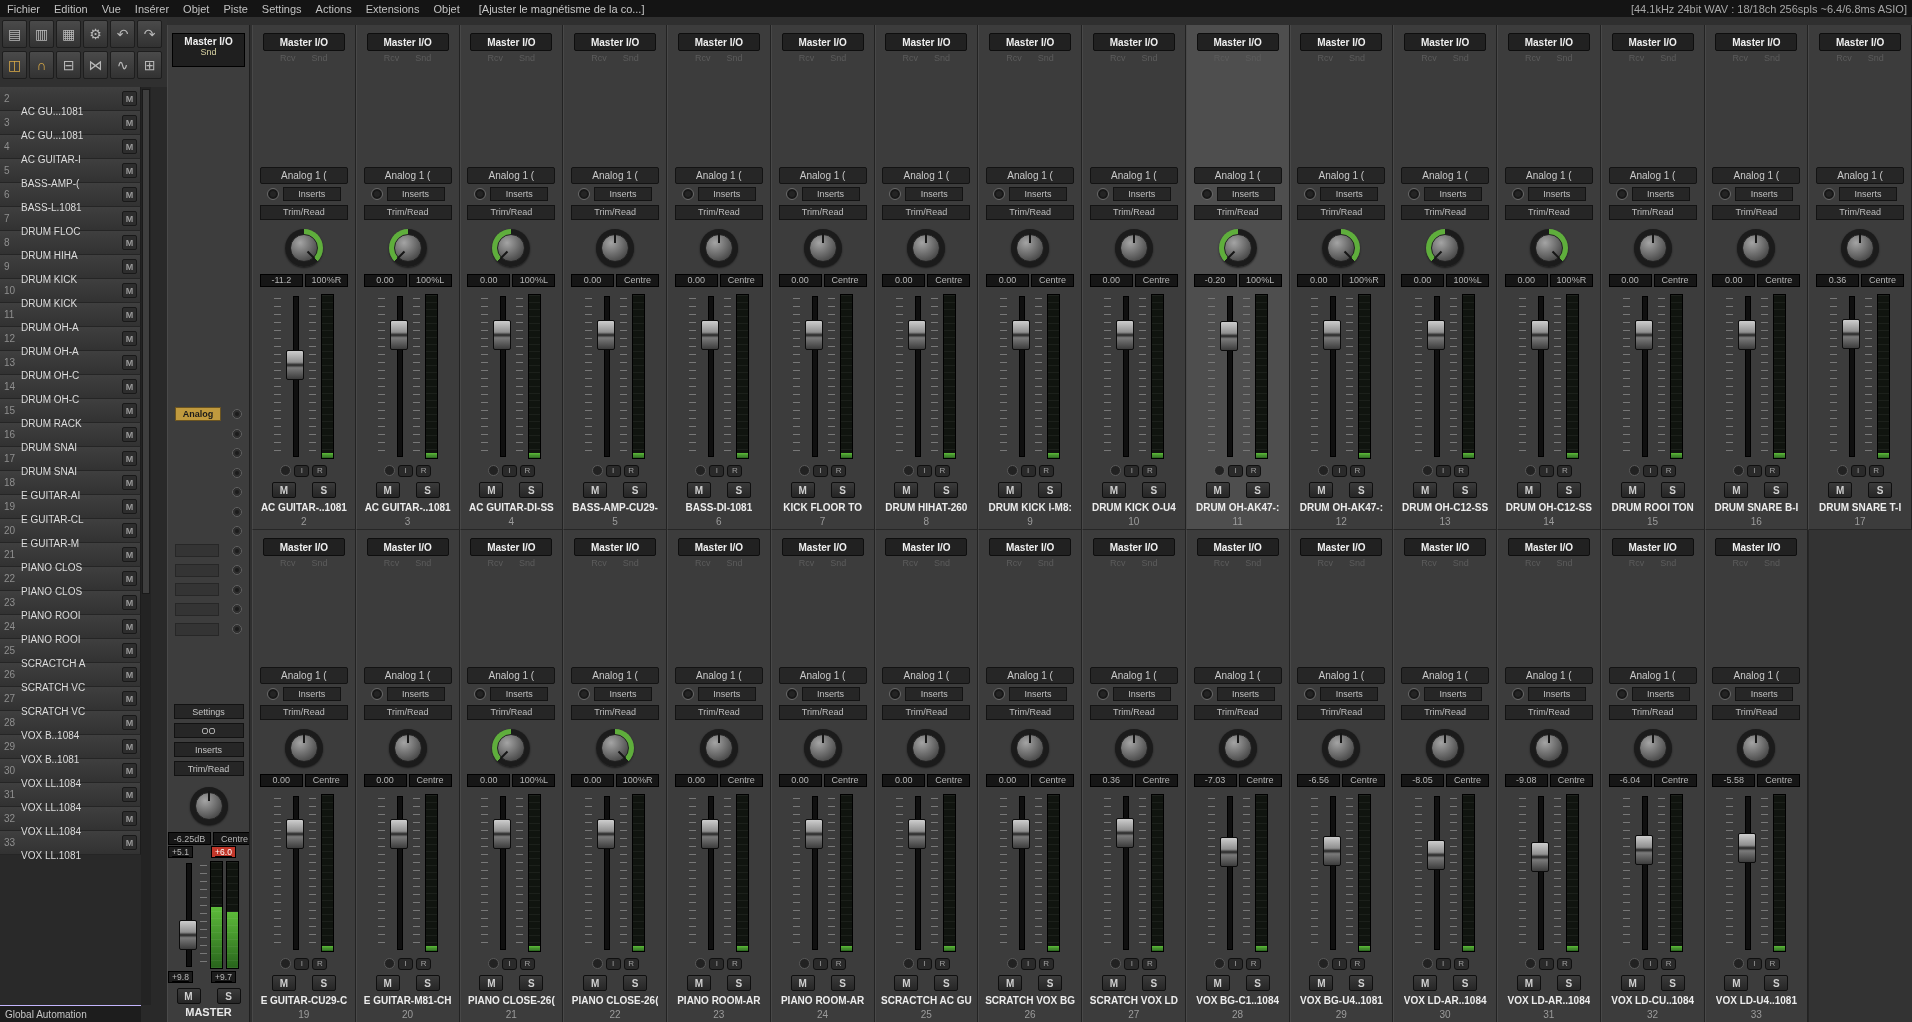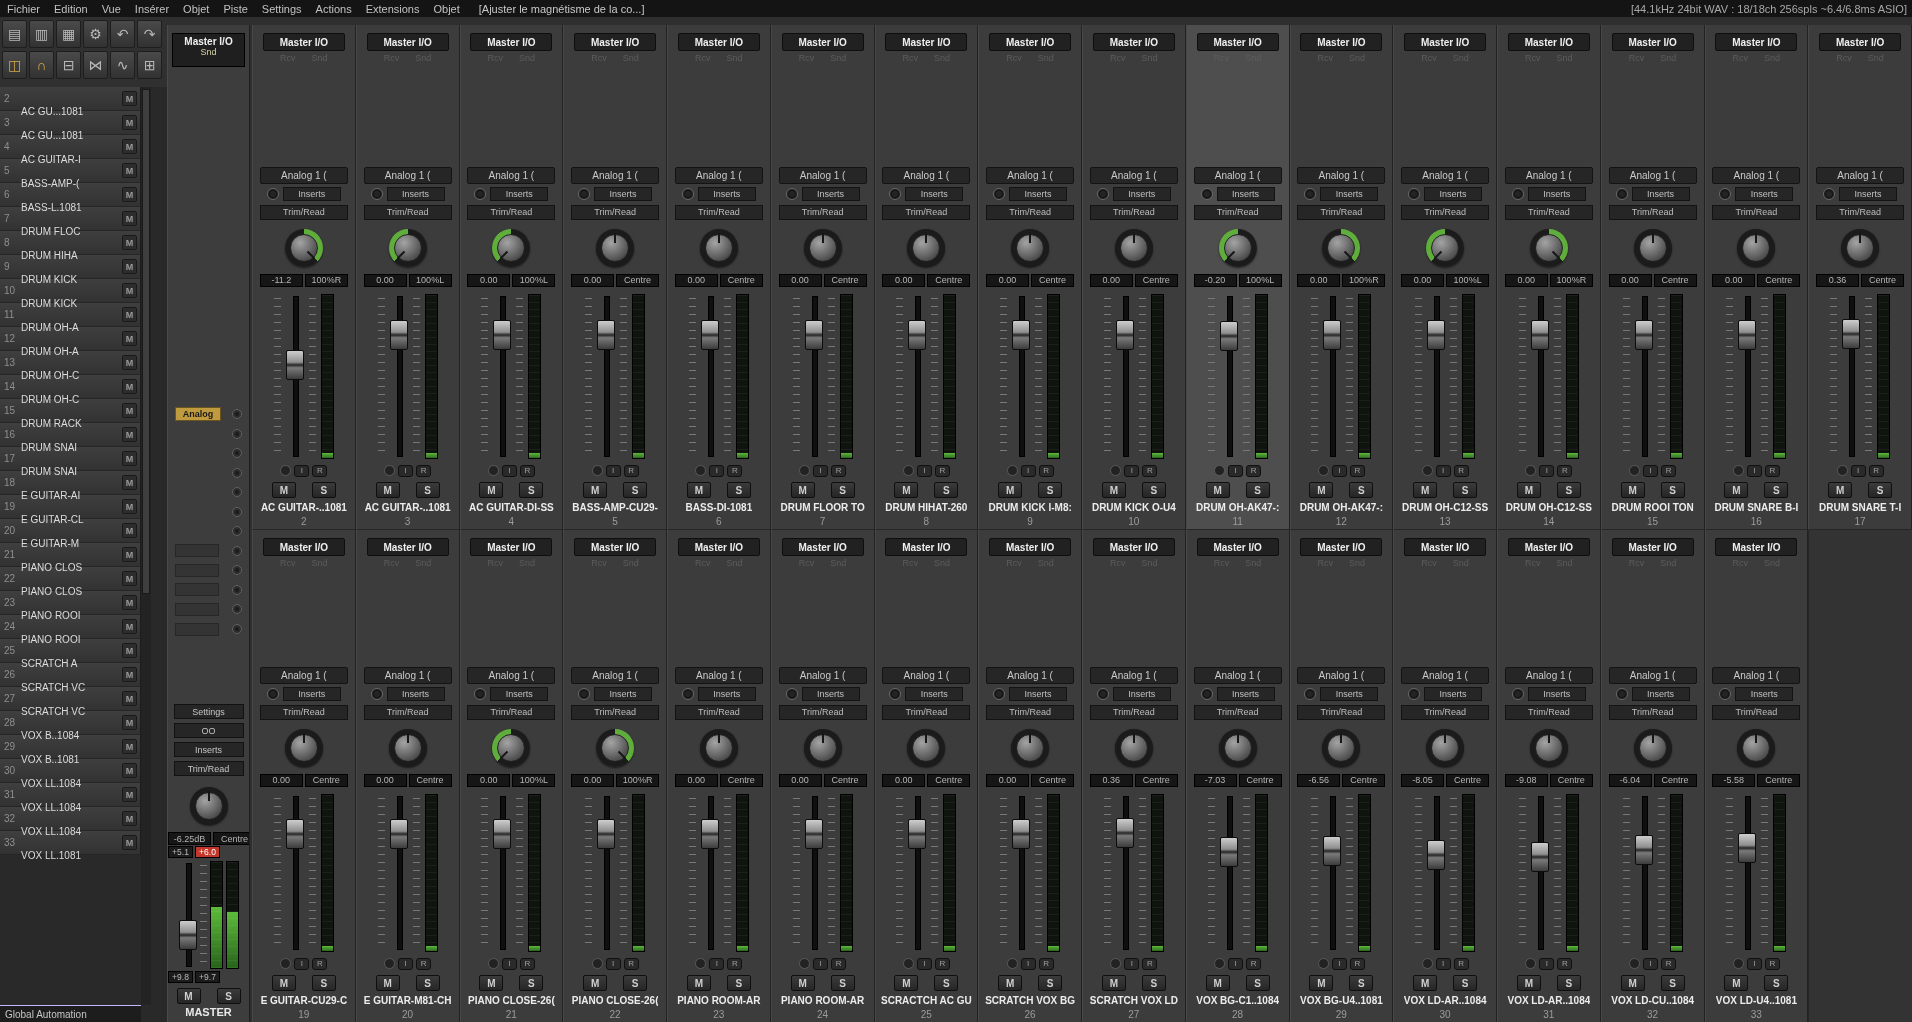--- a/index.html
+++ b/index.html
@@ -122,21 +122,21 @@
   .m-slot{width:44px;height:13px;background:#343434;border:1px solid #272727;}
   .m-slot.hidden{visibility:hidden;}
   .analog-tag{width:46px;height:14px;background:var(--analog-tag,#c09a3e);color:#1a1a1a;font-size:9px;
     font-weight:bold;display:flex;align-items:center;justify-content:center;border:1px solid #6b5420;}
   .m-circle{width:10px;height:10px;border-radius:50%;background:#1c1c1c;border:1px solid #626262;
     box-shadow:inset 0 0 0 2px #2e2e2e;}
   .m-btn{width:70px;height:15px;flex:0 0 15px;margin:2px auto;background:#262626;border:1px solid #121212;
     color:#c4c4c4;font-size:9px;display:flex;align-items:center;justify-content:center;}
   .master-strip .knob-wrap{flex:0 0 52px;}
   .master-strip .val-row{justify-content:center;margin:0 auto;}
-  .m-peaks{display:flex;gap:2px;justify-content:flex-start;padding-right:5px;height:13px;flex:0 0 13px;}
+  .m-peaks{display:flex;gap:2px;justify-content:space-between;padding-right:13px;height:13px;flex:0 0 13px;text-decoration:underline;}
   .peak{min-width:25px;height:12px;background:#1c1c1c;color:#b9b9b9;font-size:8.5px;border:1px solid #000;
     display:flex;align-items:center;justify-content:center;}
   .peak.hot{background:var(--peak-red,#c2372a);color:#fff;}
   .m-meters{height:112px;flex:0 0 112px;display:flex;justify-content:center;gap:3px;padding:2px 0;}
   .master-strip .ms-row{justify-content:center;}
   .m-name{font-size:11px;font-weight:bold;color:#e8e8e8;text-align:center;height:16px;flex:0 0 16px;}
 </style>
 </head>
 <body>
 
@@ -315,21 +315,21 @@
             <span class="track-name">PIANO ROOI</span>
             <span class="track-mute">M</span>
           </div>
           <div class="track-row">
             <span class="track-num">24</span>
             <span class="track-name">PIANO ROOI</span>
             <span class="track-mute">M</span>
           </div>
           <div class="track-row">
             <span class="track-num">25</span>
-            <span class="track-name">SCRATCH A</span>
+            <span class="track-name">SCRACTCH A</span>
             <span class="track-mute">M</span>
           </div>
           <div class="track-row">
             <span class="track-num">26</span>
             <span class="track-name">SCRATCH VC</span>
             <span class="track-mute">M</span>
           </div>
           <div class="track-row">
             <span class="track-num">27</span>
             <span class="track-name">SCRATCH VC</span>
@@ -736,21 +736,21 @@
               </div>
               <div class="ir-row">
                 <div class="ir-dot"></div>
                 <div class="ir-btn">I</div>
                 <div class="ir-btn">R</div>
               </div>
               <div class="ms-row">
                 <div class="ms-btn">M</div>
                 <div class="ms-btn">S</div>
               </div>
-              <div class="strip-name">DRUM FLOOR TO</div>
+              <div class="strip-name">KICK FLOOR TO</div>
               <div class="strip-num">7</div>
             </div>
             <div class="strip">
               <div class="route-btn">Master I/O</div>
               <div class="rcv-row">
                 <span>Rcv</span>
                 <span>Snd</span>
               </div>
               <div class="spacer1"></div>
               <div class="input-btn">Analog 1 (</div>

